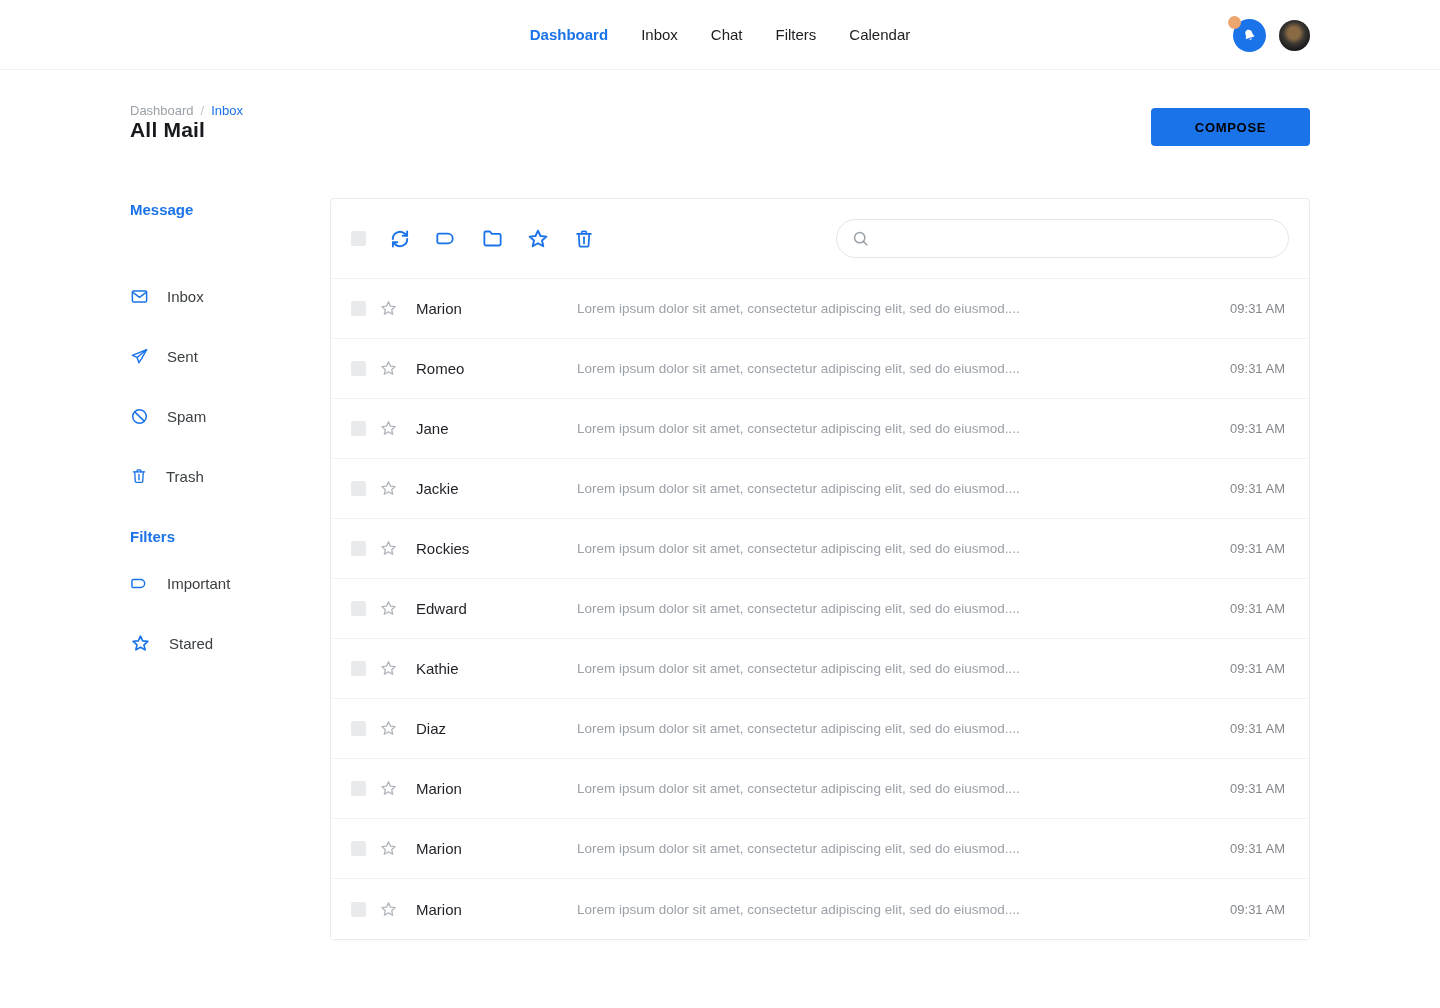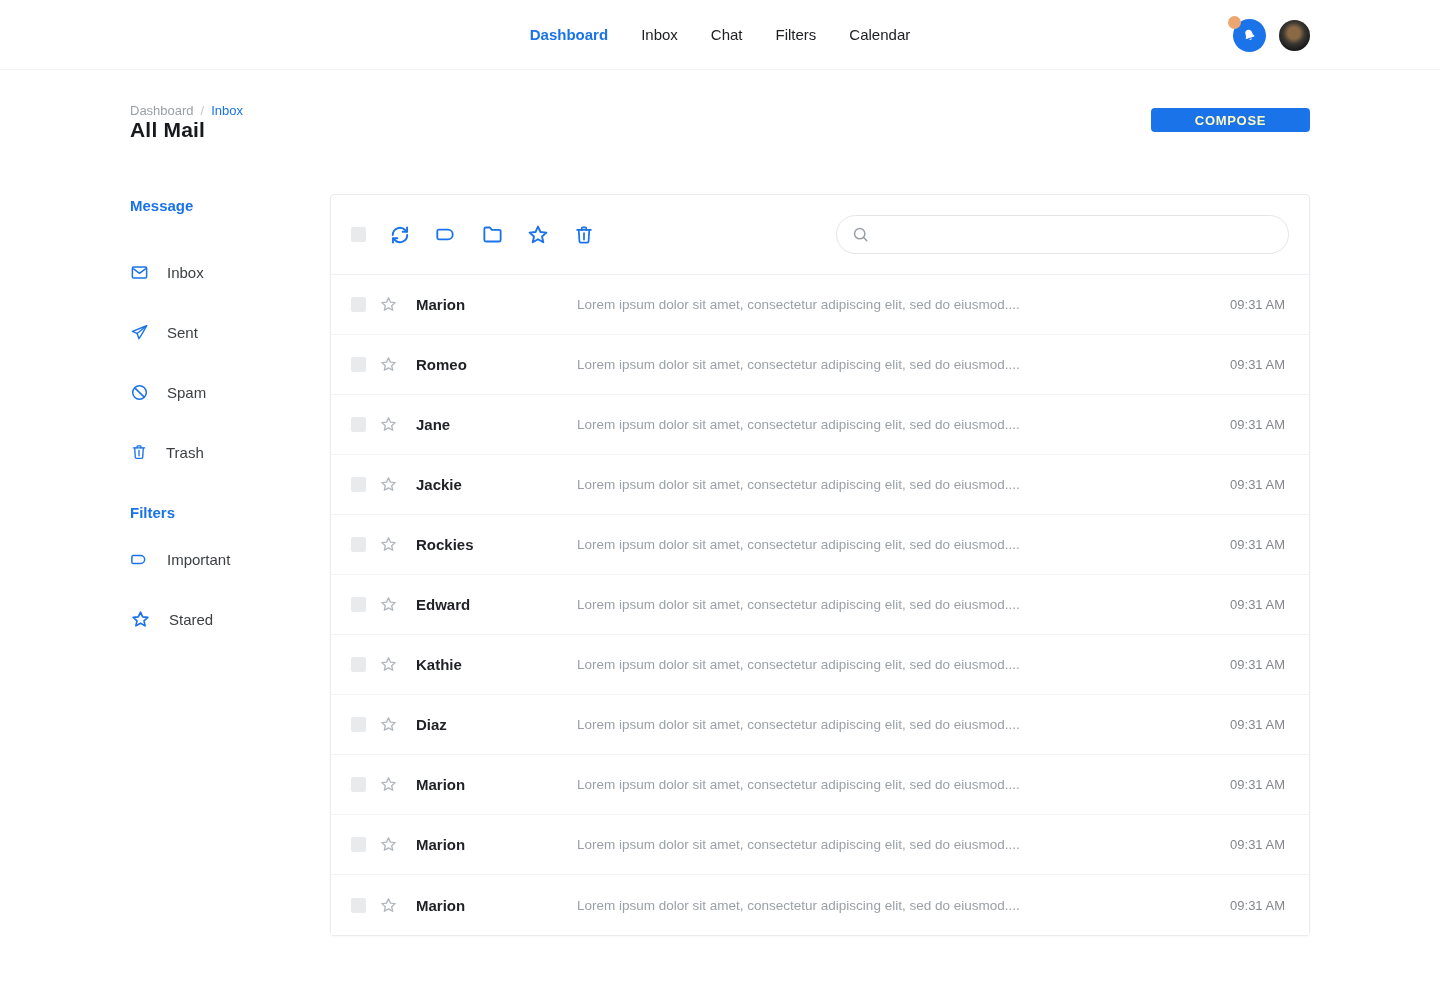--- a/index.html
+++ b/index.html
@@ -24,29 +24,29 @@
     cursor: pointer; }
 
   
   .page-head { display: flex; justify-content: space-between; align-items: flex-start;
     padding: 33px 130px 0 130px; }
   .breadcrumb { font-size: 13px; color: #9aa0a6; display: flex; gap: 7px; align-items: center; }
   .crumb { cursor: pointer; }
   .crumb-sep { color: #c3c7cc; }
   .crumb-active { color: var(--accent, #1a73e8); }
   .page-title { font-size: 21px; font-weight: 700; color: #17191d; margin-top: 0; letter-spacing: .2px; }
-  .compose { width: 159px; height: 24px; margin-top: 5px; background: var(--accent, #1a73e8);
-    color: #fef9c3; border: none; border-radius: 4px; font-family: inherit;
+  .compose { width: 159px; height: 38px; margin-top: 5px; background: var(--accent, #1a73e8);
+    color: #000000; border: none; border-radius: 4px; font-family: inherit;
     font-size: 13px; font-weight: 700; letter-spacing: .7px; cursor: pointer; }
 
   
   .content { display: flex; padding: 0 130px; margin-top: 52px; align-items: flex-start; }
 
   .sidebar { width: 200px; flex: 0 0 200px; padding-top: 3px; }
-  .section-title { color: var(--accent, #1a73e8); font-size: 15px; font-weight: 700; margin-bottom: 28px; }
+  .section-title { color: var(--accent, #1a73e8); font-size: 15px; font-weight: 700; margin-bottom: 48px; }
   .section-title.filters { margin-top: 22px; margin-bottom: 8px; }
   .side-item { height: 60px; display: flex; align-items: center; gap: 18px;
     font-size: 15px; color: #3c4043; cursor: pointer; }
   .side-item svg { color: var(--accent, #1a73e8); flex: 0 0 auto; }
 
   .card { flex: 1; background: #fff; border: 1px solid var(--card-border, #e9ebee);
     border-radius: 4px; box-shadow: 0 1px 2px rgba(60,64,67,.04); }
 
   
   .toolbar { height: 80px; display: flex; align-items: center; padding: 0 20px;
@@ -61,21 +61,21 @@
     border-radius: 20px; display: flex; align-items: center; padding: 0 14px; gap: 9px;
     color: #9aa0a6; background: #fff; }
   .search input { border: none; outline: none; flex: 1; font-family: inherit; font-size: 14px;
     color: #3c4043; background: transparent; }
 
   
   .row { height: 60px; display: flex; align-items: center; padding: 0 24px 0 20px;
     border-bottom: 1px solid var(--row-border, #f1f3f5); cursor: pointer; background: #fff; }
   .row:last-child { border-bottom: none; }
   .row .star { margin-left: 13px; color: var(--star-gray, #b2b7be); display: flex; cursor: pointer; }
-  .sender { margin-left: 18px; width: 161px; font-size: 15px; font-weight: 700; color: #1f2126;
+  .sender { margin-left: 18px; width: 161px; font-size: 15px; font-weight: 400; color: #1f2126;
     white-space: nowrap; overflow: hidden; }
   .preview { flex: 1; font-size: 13.5px; color: var(--preview-text, #9ba1a8);
     white-space: nowrap; overflow: hidden; }
   .time { margin-left: 0; font-size: 13px; color: #83878c; white-space: nowrap; }
 </style>
 </head>
 <body>
 
 <header class="topnav">
   <nav class="nav-items">

